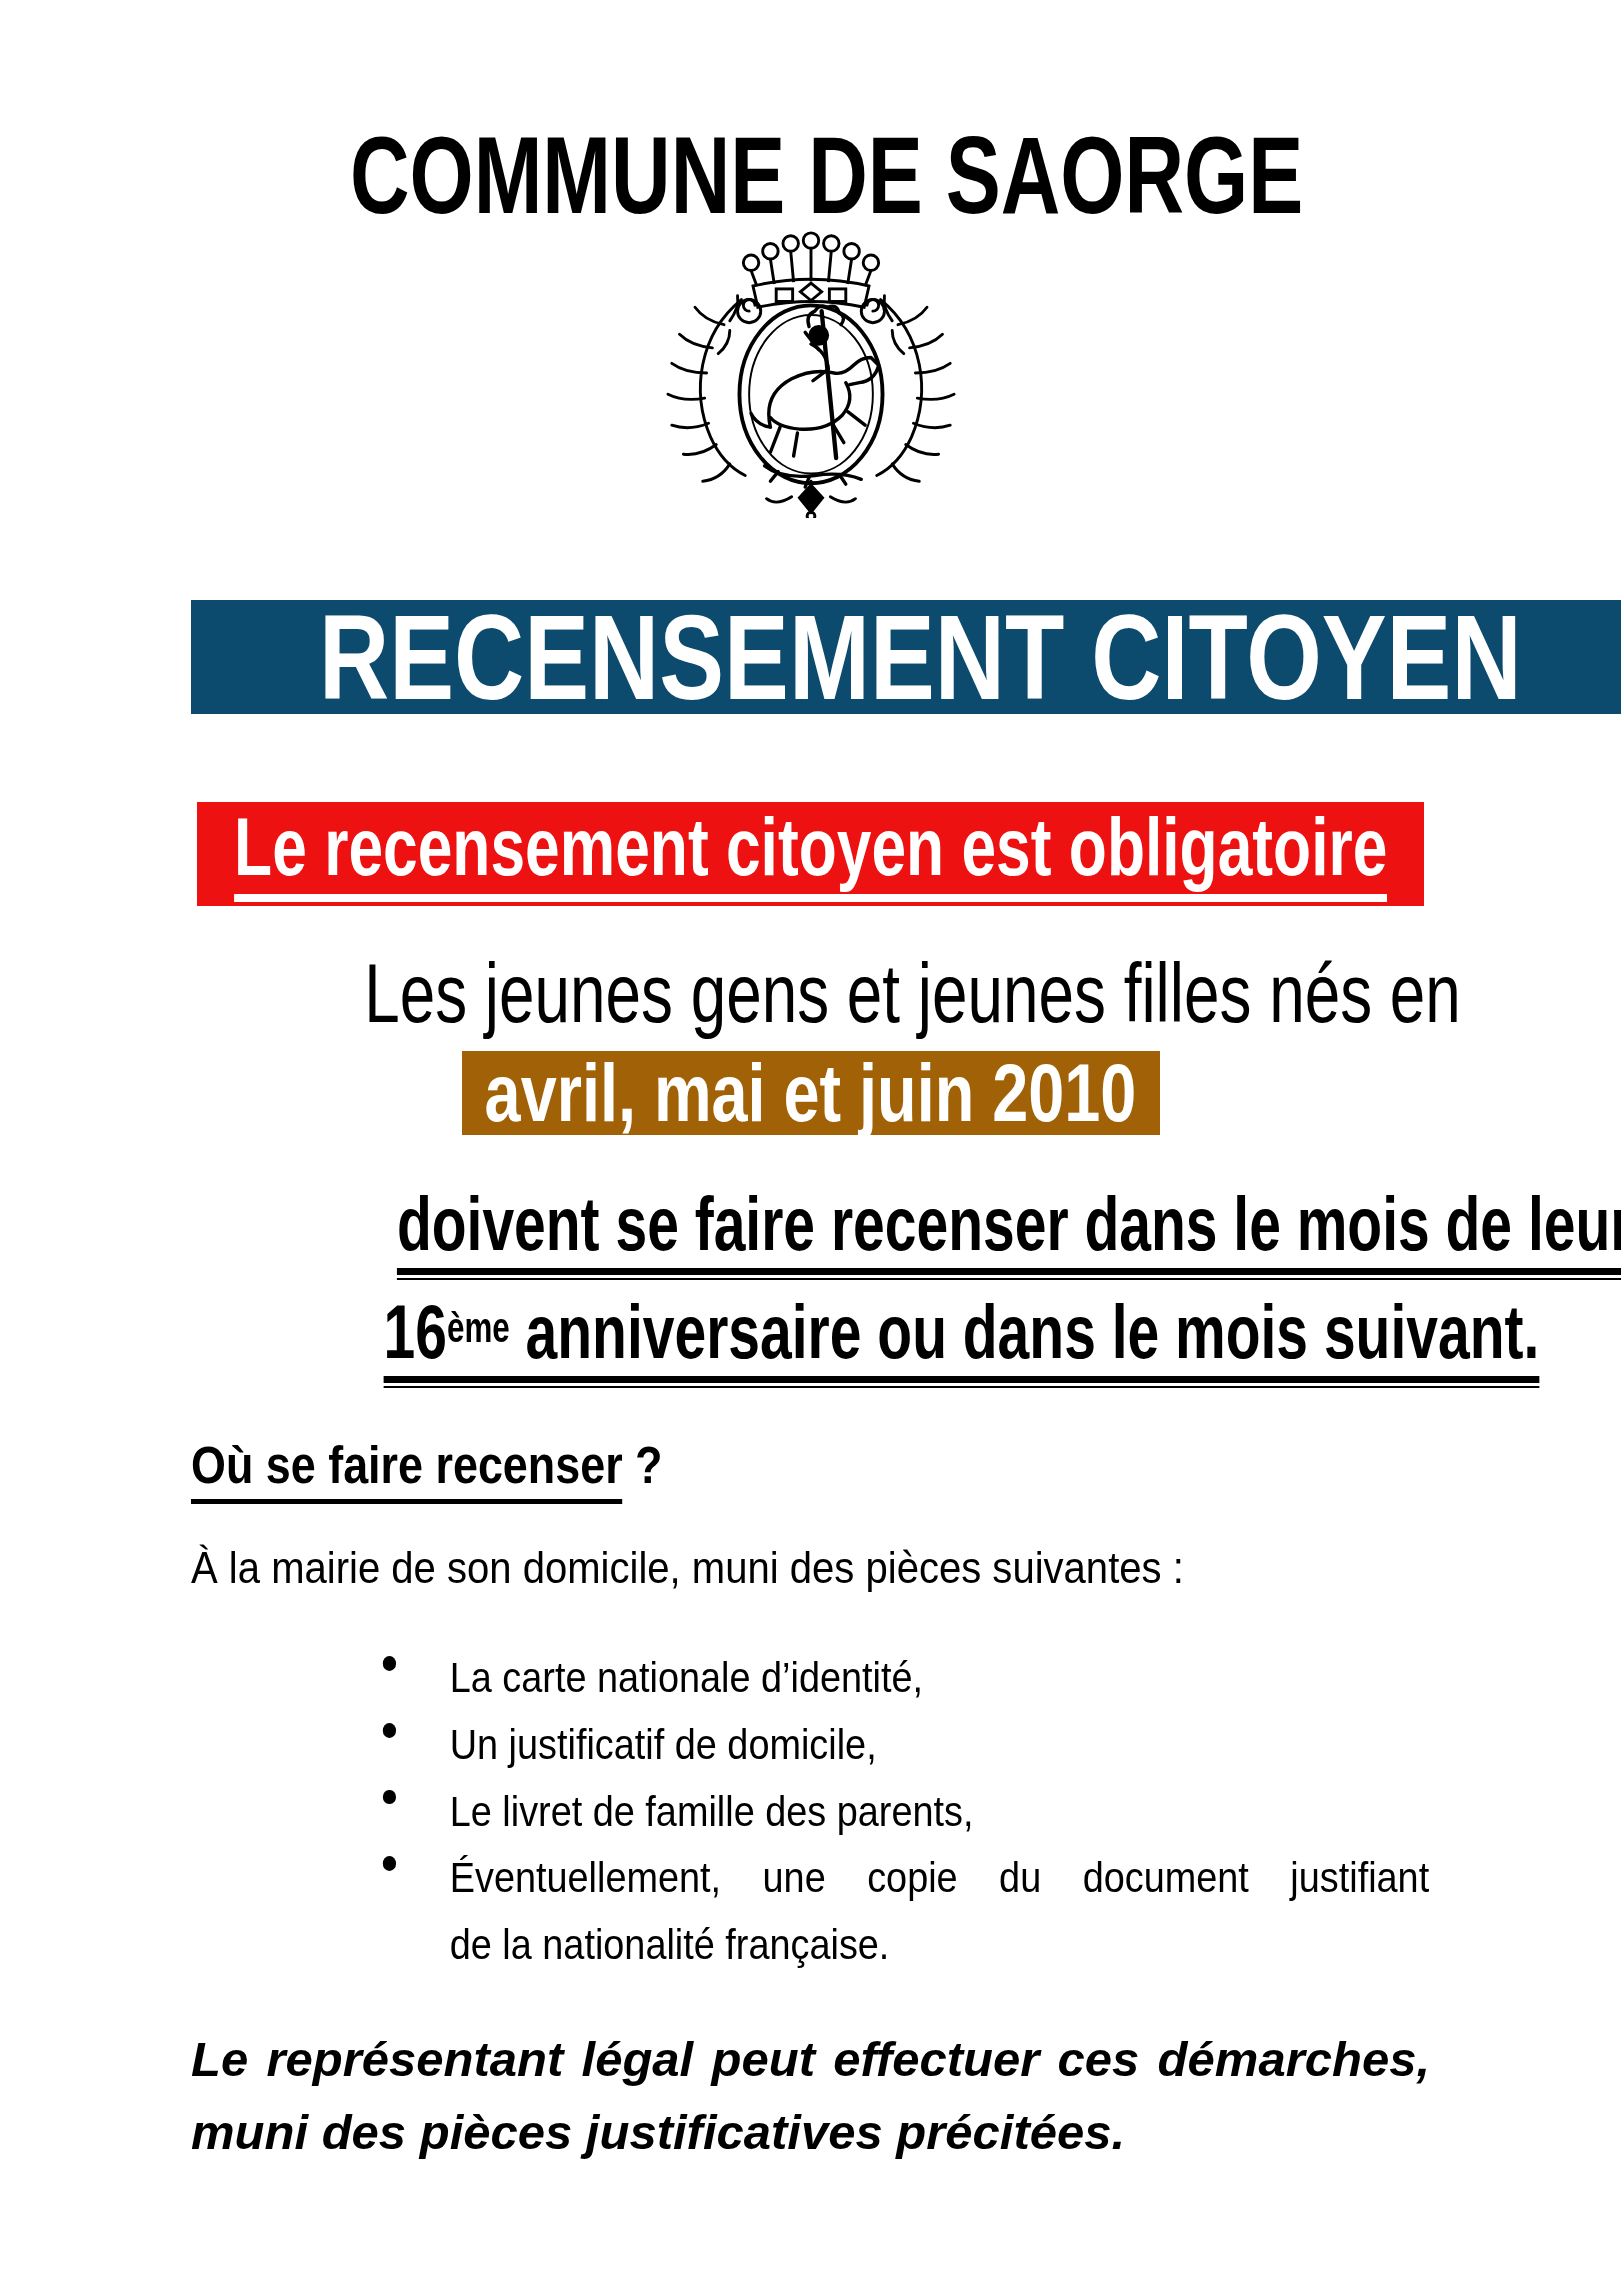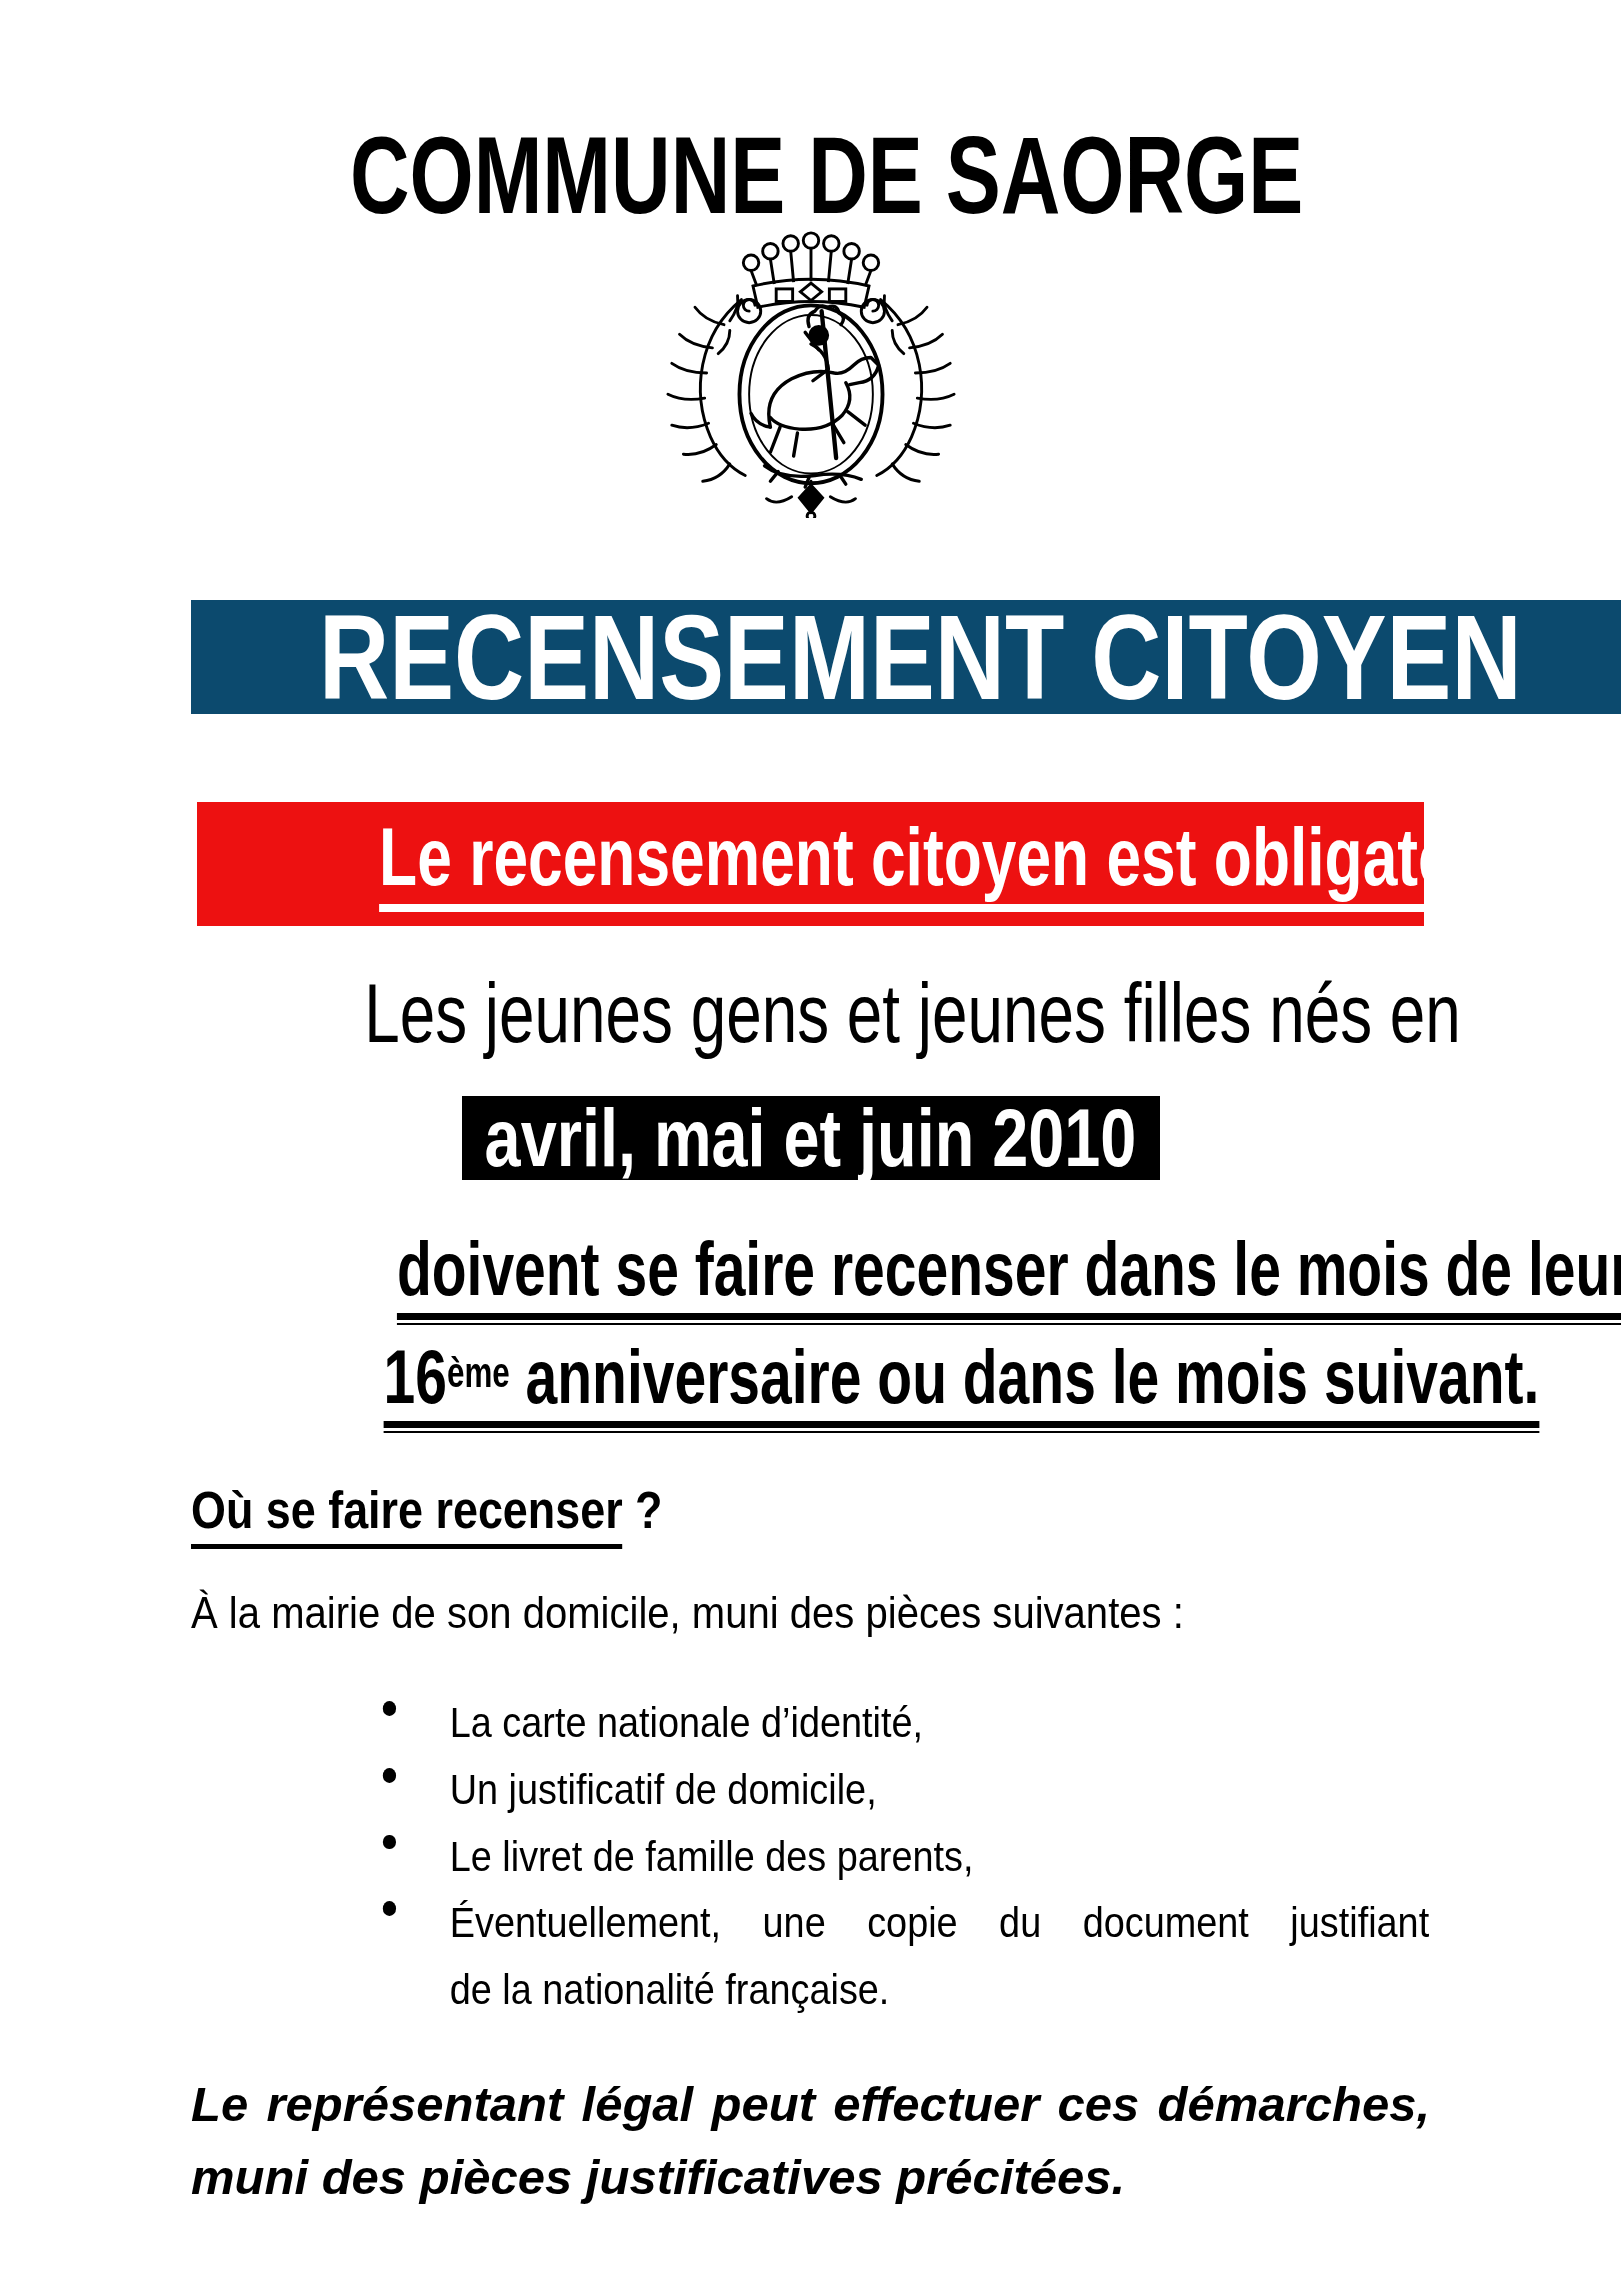--- a/index.html
+++ b/index.html
@@ -24,34 +24,34 @@
 
   .crest-wrap { text-align:center; margin-top:-2px; height:290px; }
 
   .banner-black {
     margin:82px auto 0 auto; width:1458px; height:114px;
     background:#0c4a6e; display:flex; align-items:center; justify-content:center;
   }
   .banner-black .sq { transform:scaleX(0.81); font-size:120px; font-weight:bold; color:#fff; line-height:1; }
 
   .banner-red1 {
-    margin:88px auto 0 auto; width:1227px; height:124px;
-    background:#ED1111; display:flex; align-items:center; justify-content:flex-start;
+    margin:88px auto 0 auto; width:1227px; height:104px;
+    background:#ED1111; display:flex; align-items:center; justify-content:center;
   }
   .banner-red1 .sq {
     transform:scaleX(0.76); font-size:82px; font-weight:bold; color:#fff; line-height:1;
     border-bottom:8.8px solid #fff; padding-bottom:6.9px;
   }
 
   .youth { margin-top:41px; font-size:84px; font-weight:normal; line-height:1.1; }
   .youth .sq { transform:scaleX(0.76); }
 
   .banner-red2 {
-    margin:37px auto 0 auto; width:698px; height:84px;
-    background:#000000; display:flex; align-items:center; justify-content:center;
+    margin:12px auto 0 auto; width:698px; height:84px;
+    background:#a16207; display:flex; align-items:center; justify-content:center;
   }
   .banner-red2 .sq { transform:scaleX(0.79); font-size:82px; font-weight:bold; color:#fff; line-height:1; }
 
   .deadline { margin-top:51px; font-size:76px; font-weight:bold; line-height:1; }
   .deadline .row { margin-bottom:13.7px; }
   .dbl-outer { display:inline-block; border-bottom:2.9px solid #000; padding-bottom:2.9px; transform:scaleX(0.75); transform-origin:center top; white-space:nowrap; }
   .dbl-inner { display:inline-block; border-bottom:7.8px solid #000; padding-bottom:5.9px; }
   .deadline sup { font-size:55%; vertical-align:38%; }
 
   .where-h { margin-top:47px; font-size:51px; font-weight:bold; line-height:1.2; }

